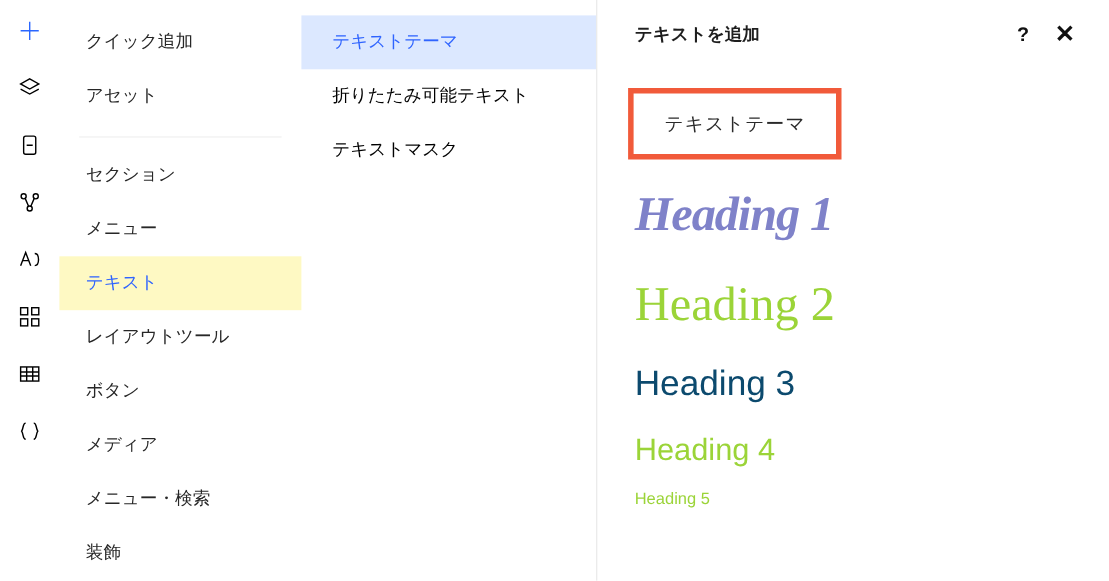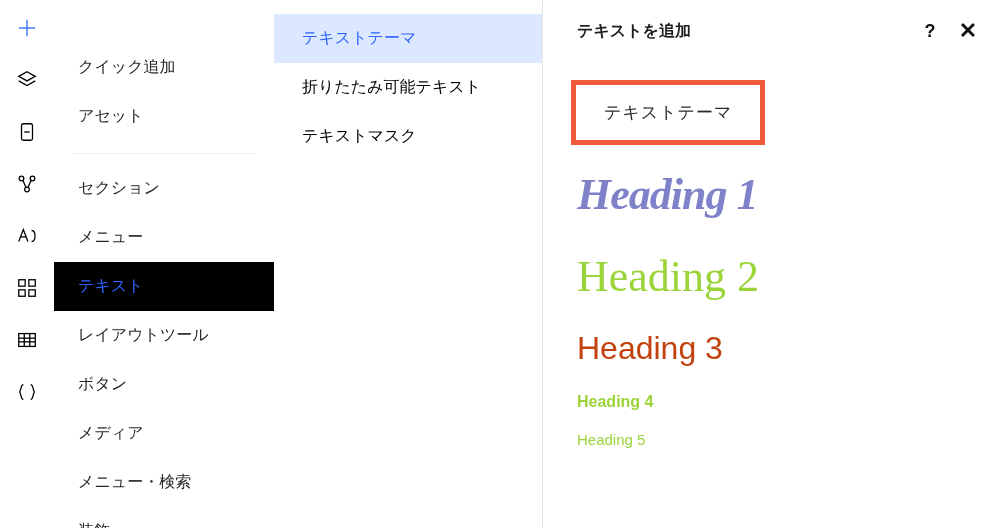--- a/index.html
+++ b/index.html
@@ -6,24 +6,24 @@
   html, body { width: 1008px; height: 528px; font-family: 'Helvetica Neue', Arial, 'Hiragino Kaku Gothic ProN', 'Hiragino Sans', Meiryo, sans-serif; background: #fff; color: #1e1e1e; overflow: hidden; }
   .app { display: flex; width: 100%; height: 100%; }
 
   
   .rail { width: 54px; flex: 0 0 54px; display: flex; flex-direction: column; align-items: center; padding-top: 2px; }
   .rail-btn { width: 48px; height: 48px; display: flex; align-items: center; justify-content: center; margin: 2px 0; cursor: pointer; color: #000; }
   .rail-btn.active { color: #2b67ff; }
   .rail-btn svg { width: 22px; height: 22px; stroke: currentColor; fill: none; stroke-width: 1.4; }
 
   
-  .col1 { width: 220px; flex: 0 0 220px; padding-top: 8px; margin-top: 29px; }
+  .col1 { width: 220px; flex: 0 0 220px; padding-top: 8px; }
   .col1-group { padding: 6px 0 8px 0; }
   .col1-item { padding: 14px 24px; font-size: 16px; cursor: pointer; color: #272727; }
-  .col1-item.selected { background: #000000; color: #2f64ff; }
+  .col1-item.selected { background: #fef9c3; color: #2f64ff; }
   .divider { height: 1px; background: #eeeeee; margin: 4px 18px 4px 18px; }
 
   
   .col2 { width: 268px; flex: 0 0 268px; padding-top: 14px; }
   .col2-item { padding: 14px 28px; font-size: 16px; cursor: pointer; color: #000000; }
   .col2-item.selected { background: #dce8ff; color: #2f64ff; }
 
   
   .vsep { width: 1px; background: #e6e6e6; }
 
@@ -32,22 +32,22 @@
   .panel-header { display: flex; align-items: center; height: 42px; }
   .panel-title { font-size: 16px; font-weight: 700; flex: 1; }
   .panel-actions { display: flex; align-items: center; gap: 10px; }
   .panel-actions .icon-btn { width: 28px; height: 28px; display: flex; align-items: center; justify-content: center; cursor: pointer; font-weight: 700; font-size: 18px; color: #111; }
   .panel-content { padding-top: 28px; }
 
   .highlight-box { display: inline-block; padding: 16px 28px; border: 5px solid #f15a3a; font-size: 17px; letter-spacing: 1px; color: #2a2a2a; margin-left: -6px; }
 
   .h1 { color: #7f82c9; font-style: italic; font-weight: 700; font-size: 44px; margin-top: 28px; line-height: 1; font-family: 'Brush Script MT', 'Segoe Script', cursive; letter-spacing: -1px; }
   .h2 { color: #9bd438; font-size: 44px; font-weight: 400; margin-top: 34px; letter-spacing: 0px; font-family: Liberation Serif, serif; }
-  .h3 { color: #c2410c; font-size: 32px; font-weight: 400; margin-top: 28px; }
-  .h4 { color: #9bd438; font-size: 16px; font-weight: 700; margin-top: 26px; }
+  .h3 { color: #0c4a6e; font-size: 32px; font-weight: 400; margin-top: 28px; }
+  .h4 { color: #9bd438; font-size: 28px; font-weight: 400; margin-top: 26px; }
   .h5 { color: #9bd438; font-size: 15px; font-weight: 400; margin-top: 20px; }
 </style>
 </head>
 <body>
 
 <div class="app">
 
   <div class="rail">
     <div class="rail-btn active">
       <svg viewBox="0 0 24 24">

